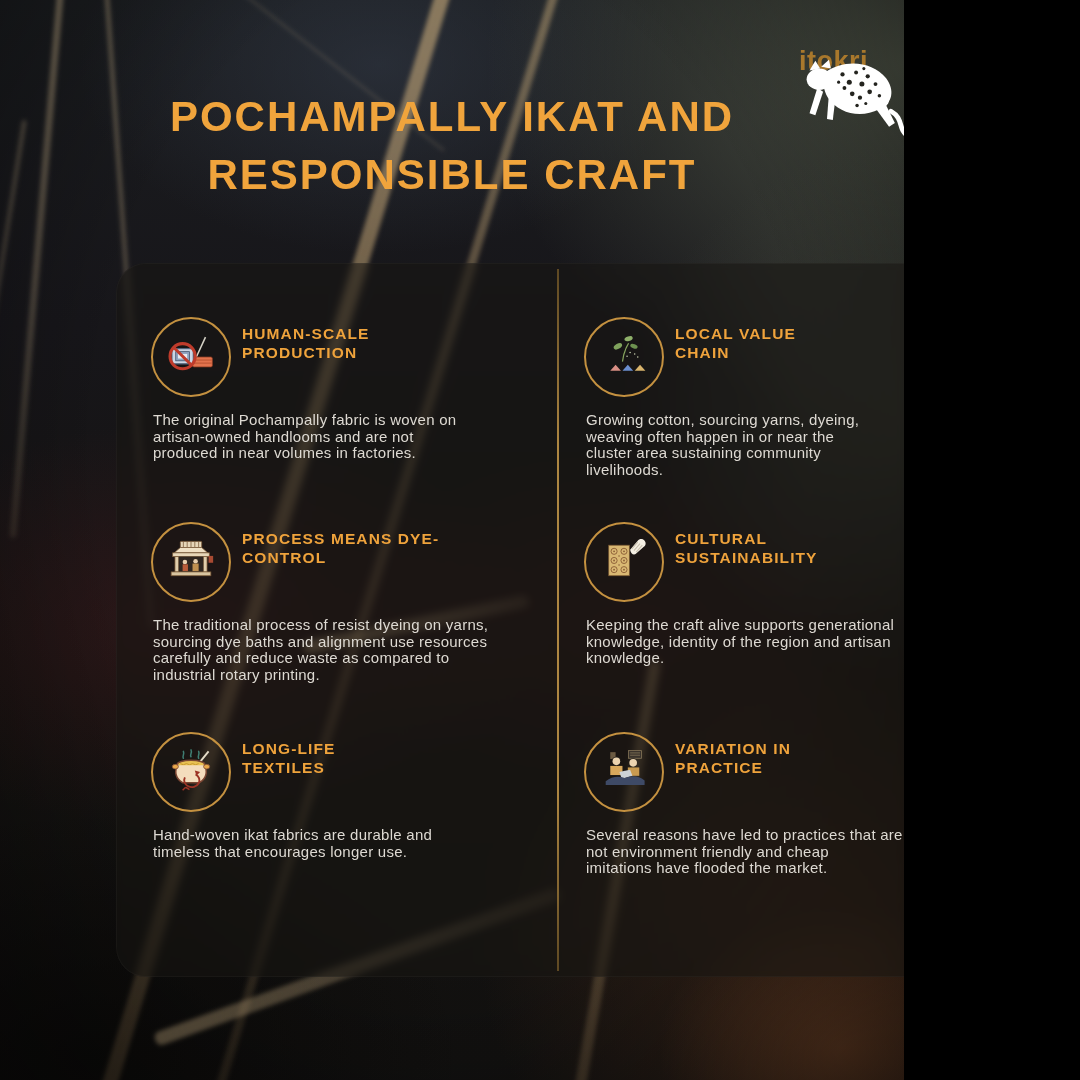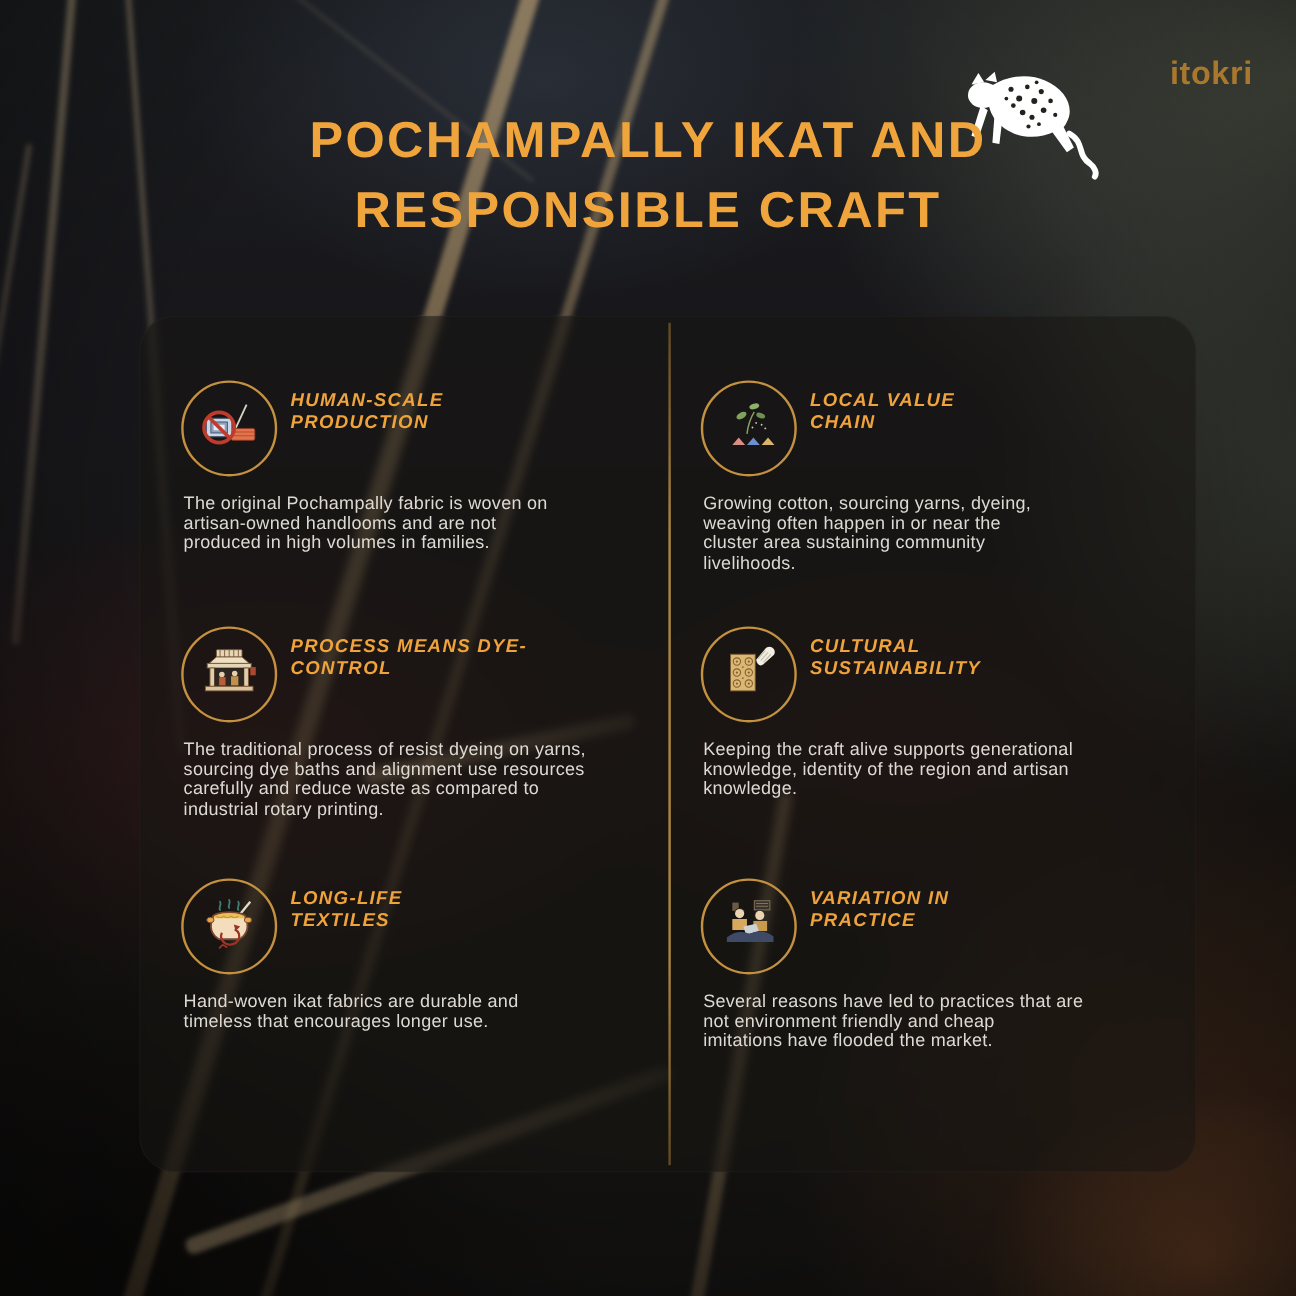--- a/index.html
+++ b/index.html
@@ -1,16 +1,16 @@
 <!DOCTYPE html>
 <html><head>
 <meta charset="utf-8">
 <style>
   html,body{margin:0;padding:0;background:#000;}
-  .canvas{position:relative;width:1080px;height:1080px;overflow:hidden;
+  .canvas{position:relative;width:904px;height:1080px;overflow:hidden;
     font-family:"Liberation Sans",sans-serif;background:#141312;}
   
   .bg{position:absolute;inset:0;z-index:0;
     background:
       radial-gradient(260px 200px at 93% 97%, rgba(128,76,42,.55), transparent 70%),
       radial-gradient(540px 440px at 96% 88%, rgba(86,50,29,.6), transparent 72%),
       radial-gradient(430px 390px at 103% 38%, rgba(66,70,58,.7), transparent 70%),
       radial-gradient(580px 500px at 100% 6%, rgba(84,90,74,.8), transparent 72%),
       radial-gradient(430px 270px at 42% 6%, rgba(52,60,74,.55), transparent 70%),
       radial-gradient(520px 290px at 20% 58%, rgba(66,26,30,.5), transparent 70%),
@@ -52,21 +52,21 @@
   .divider{position:absolute;left:440px;top:5px;bottom:5px;width:2px;opacity:.85;
     background:linear-gradient(180deg,#6b5226,#c89a4a 25%,#c89a4a 75%,#6b5226);}
   .grid{position:relative;display:grid;grid-template-columns:433px 1fr;
     grid-template-rows:205px 210px 1fr;padding:53px 0 0 34px;height:100%;box-sizing:border-box;}
   .card-head{display:flex;align-items:flex-start;}
   .icon-ring{flex:none;width:80px;height:80px;border:2px solid #C49140;border-radius:50%;
     display:flex;align-items:center;justify-content:center;box-sizing:border-box;}
   .icon-ring svg{width:58px;height:58px;}
   .card h3{margin:7px 0 0 11px;color:#EFA33C;font-size:15.5px;line-height:19px;
     font-weight:bold;letter-spacing:1.1px;}
-  .card h3 span{display:block;font-style:italic;}
+  .card h3 span{display:block;}
   .card-body{margin:15px 0 0 2px;color:#DEDAD3;font-size:15px;line-height:16.5px;
     letter-spacing:.25px;}
   .card-body span{display:block;}
 </style>
 </head>
 <body>
 
 <div class="canvas">
 
   <div class="bg">
@@ -136,21 +136,21 @@
             </svg>
           </div>
           <h3>
             <span>HUMAN-SCALE</span>
             <span>PRODUCTION</span>
           </h3>
         </div>
         <p class="card-body">
           <span>The original Pochampally fabric is woven on</span>
           <span>artisan-owned handlooms and are not</span>
-          <span>produced in high volumes in families.</span>
+          <span>produced in near volumes in factories.</span>
           <span></span>
         </p>
       </div>
 
       <div class="card">
         <div class="card-head">
           <div class="icon-ring">
             <svg viewBox="0 0 76 76">
               <path d="M36 44 C37 36 39 28 44 20" stroke="#86a45e" fill="none" stroke-width="1.6"></path>
               <ellipse cx="30" cy="24" rx="6" ry="3.4" fill="#7fa25c" transform="rotate(-30 30 24)"></ellipse>

